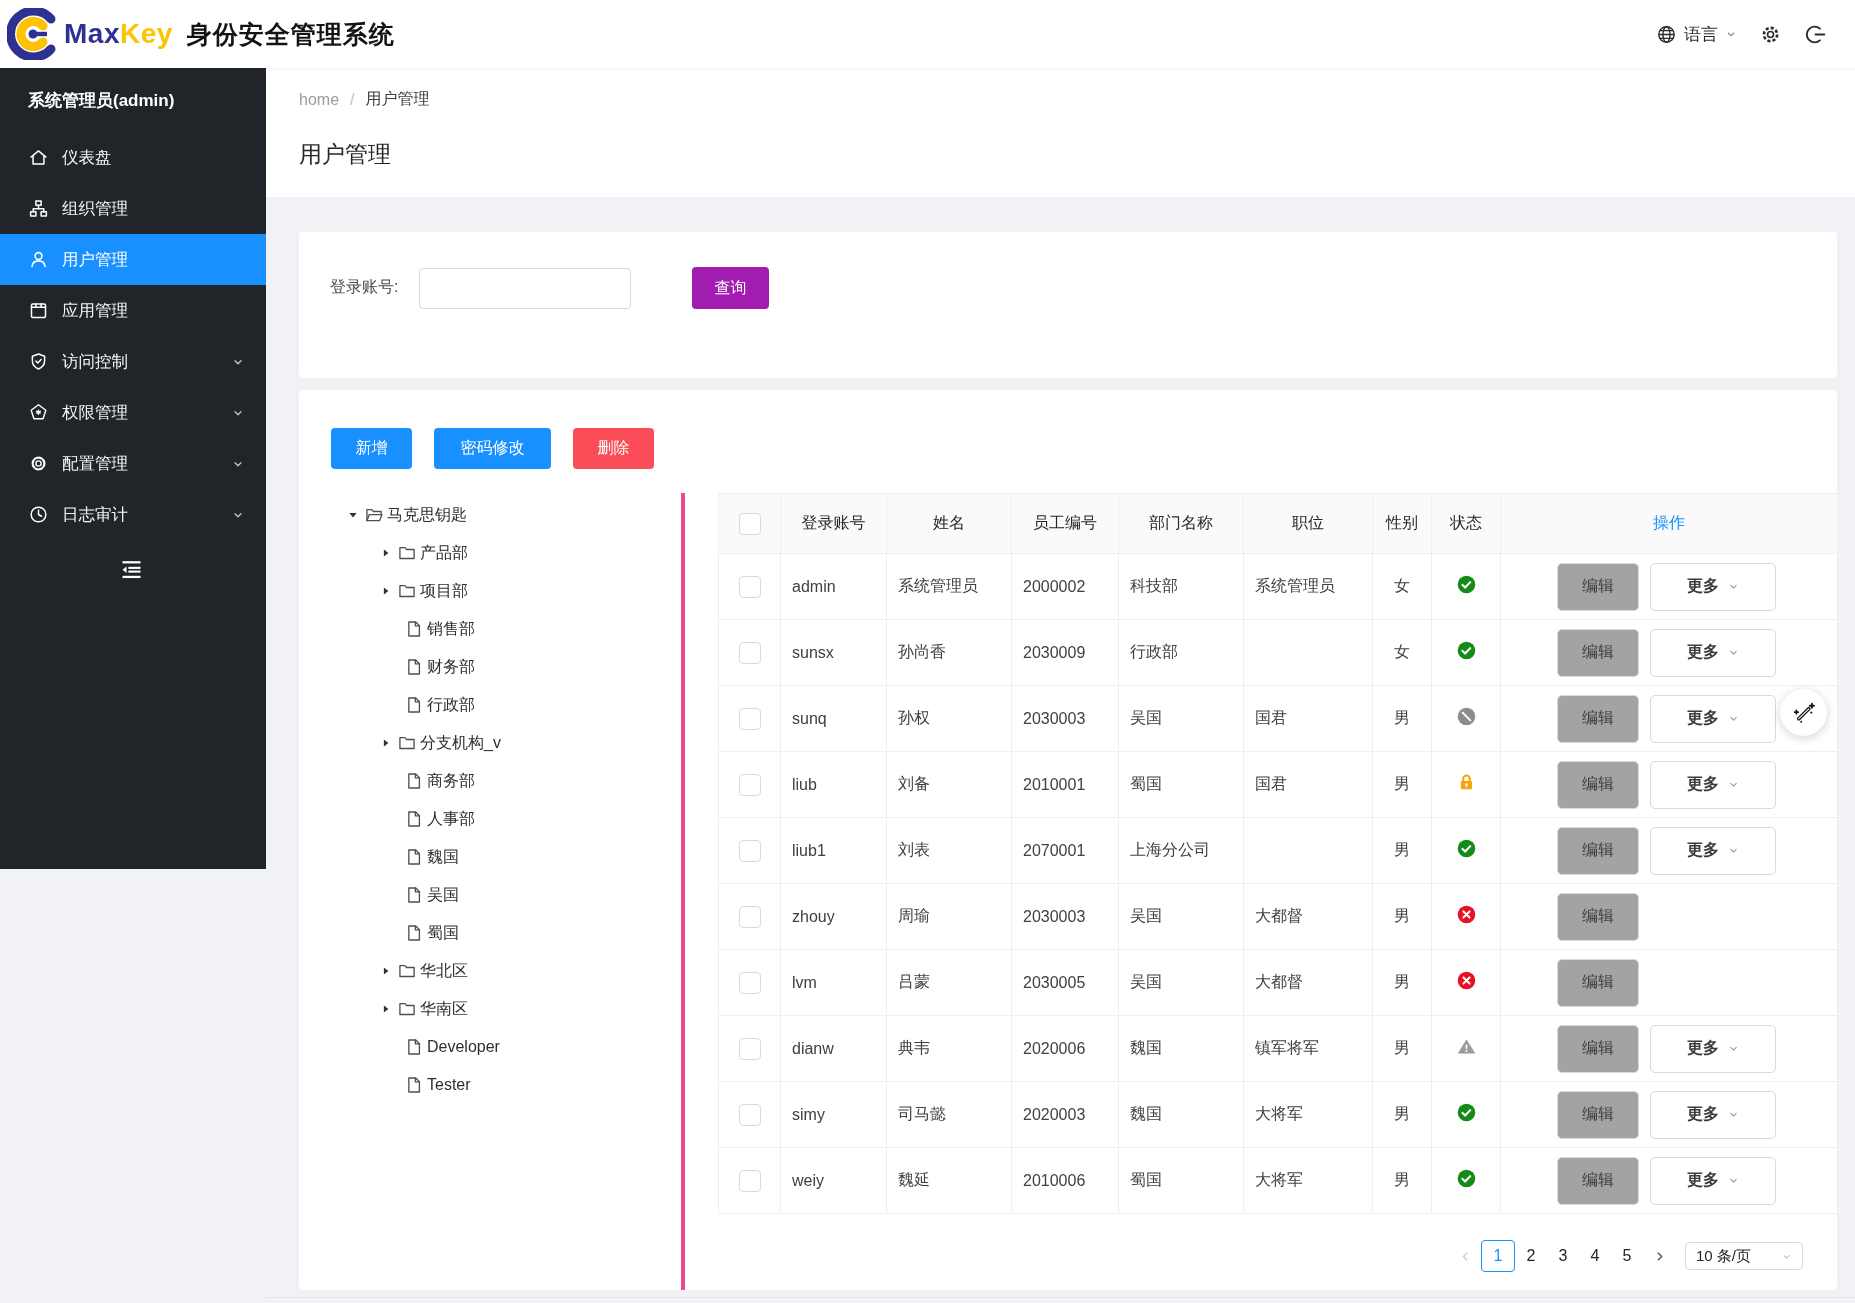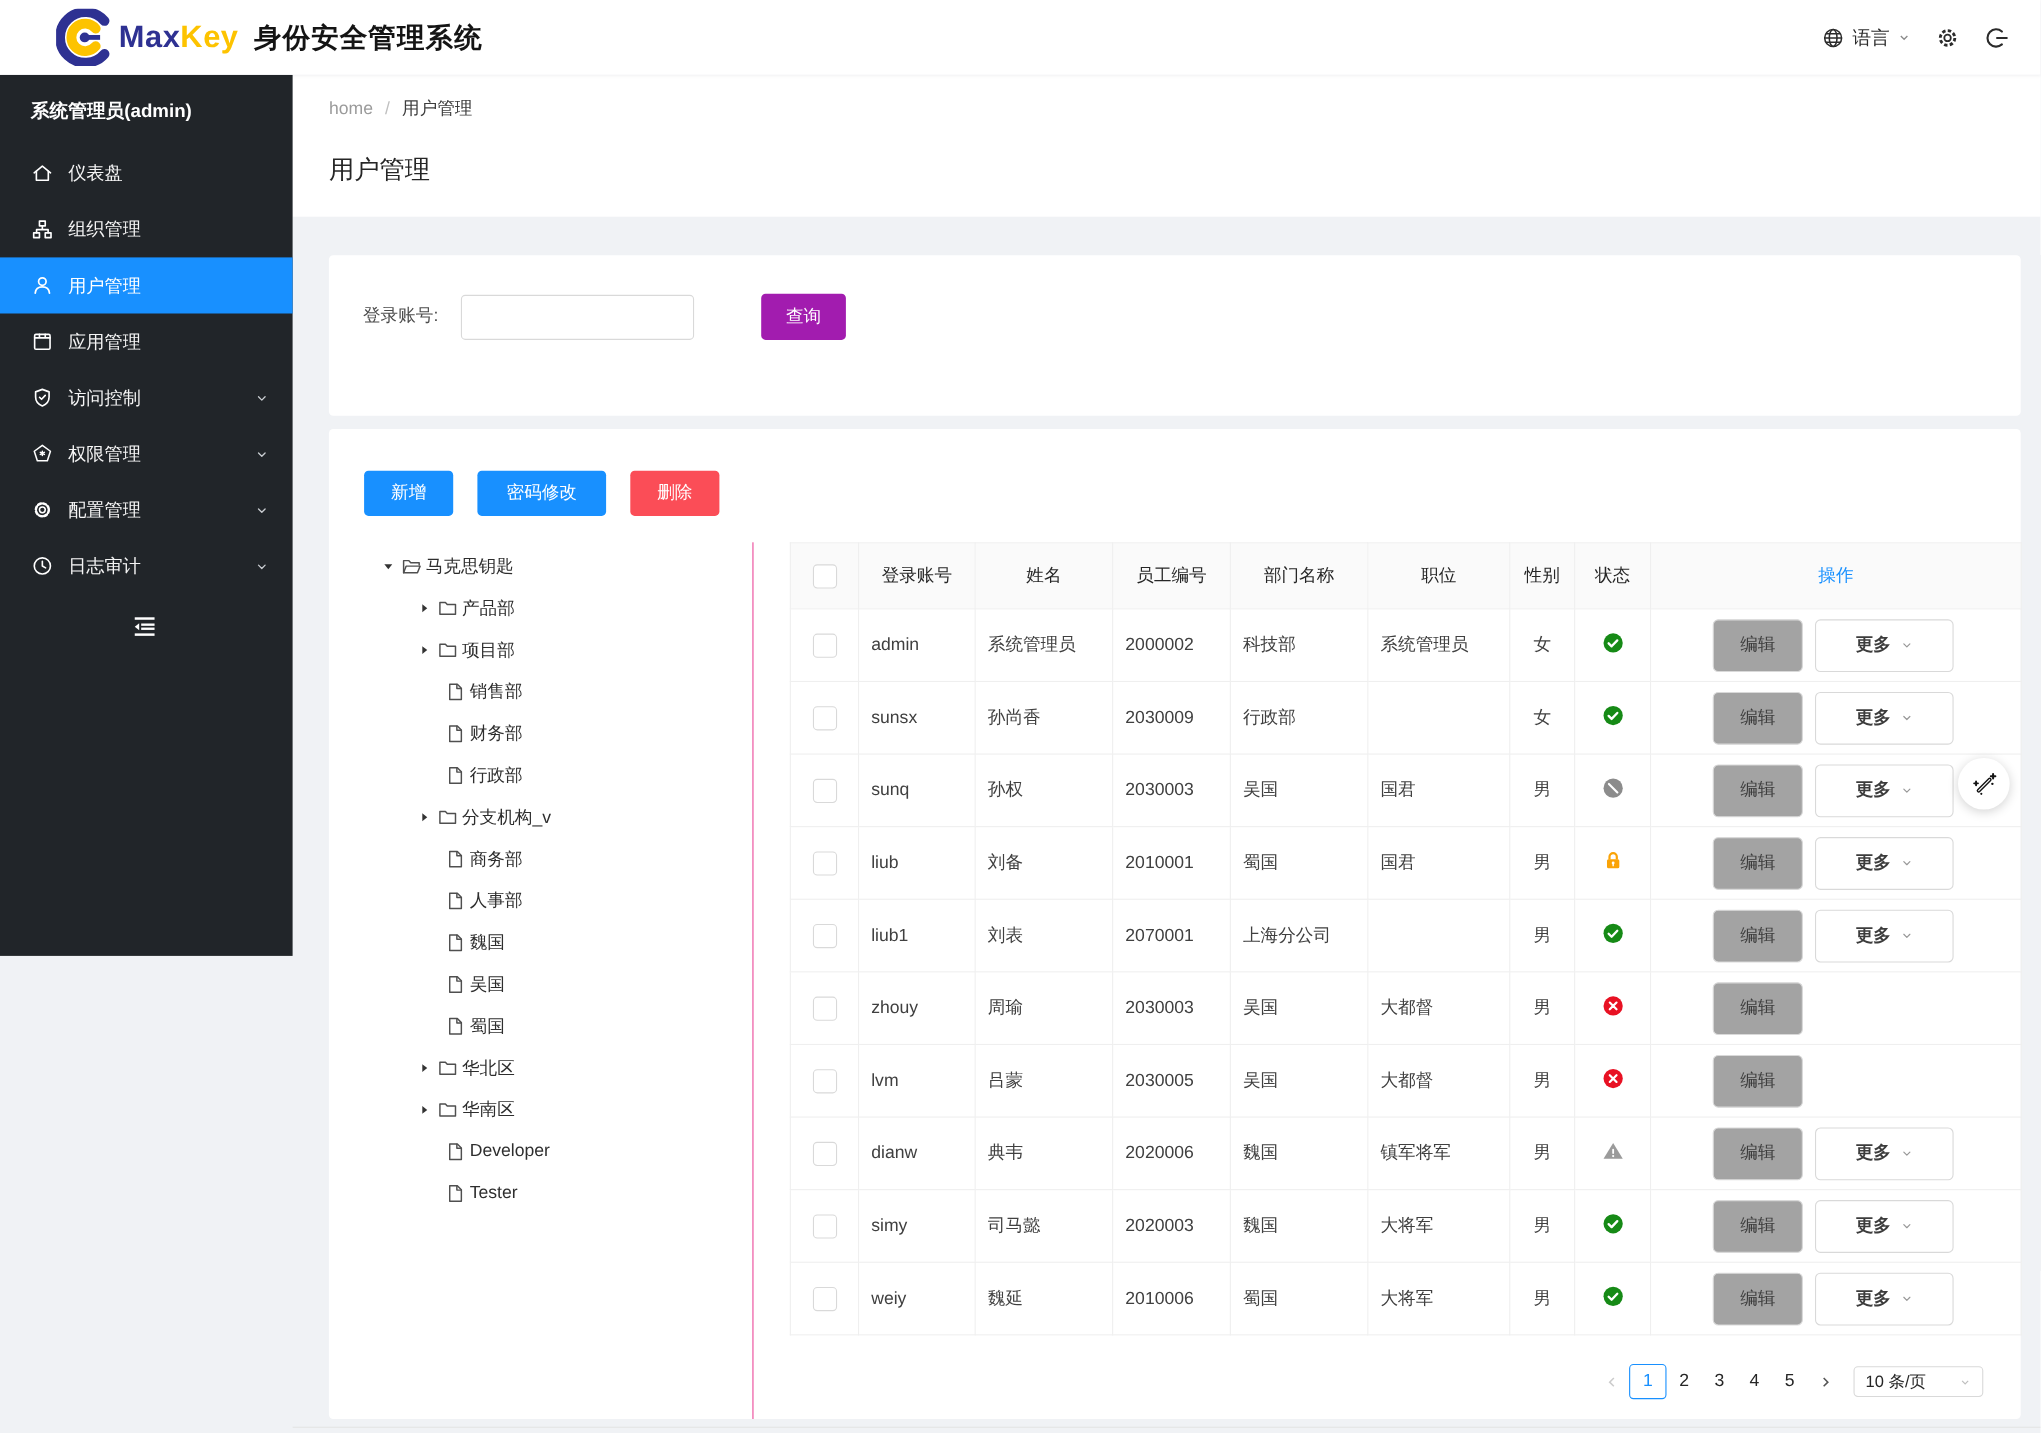--- a/index.html
+++ b/index.html
@@ -6,21 +6,21 @@
   html,body { width:1855px; height:1303px; }
   body {
     position:relative; background:#f0f2f5; overflow:hidden;
     font-family:"Liberation Sans","DejaVu Sans",sans-serif; color:#262626;
   }
   svg { display:block; }
 
   
   .app-header { position:absolute; left:0; top:0; width:1855px; height:68px; background:#fff;
     display:flex; align-items:center; z-index:20; box-shadow:0 1px 3px rgba(0,21,41,.06); }
-  .brand { display:flex; align-items:center; padding-left:7px;margin-left:44px; }
+  .brand { display:flex; align-items:center; padding-left:7px; }
   .logo-svg { width:52px; height:52px; }
   .brand-text { font-size:28px; font-weight:bold; margin-left:5px; letter-spacing:.5px; }
   .brand-max { color:#2e3192; }
   .brand-key { color:#fdc300; }
   .app-title { font-size:25px; font-weight:bold; color:#141414; margin-left:14px; letter-spacing:1px; }
   .header-right { margin-left:auto; display:flex; align-items:center; gap:22px; padding-right:28px; color:#2b2b2b; }
   .lang { display:flex; align-items:center; gap:7px; font-size:17px; cursor:pointer; }
   .icon-20 svg { width:21px; height:21px; stroke:#2b2b2b; }
   .icon-22 svg { width:23px; height:23px; stroke:#2b2b2b; }
   .chev-sm svg { width:12px; height:12px; stroke:#8c8c8c; }
@@ -56,21 +56,21 @@
     display:inline-flex; align-items:center; justify-content:center; }
   .btn-query { position:absolute; left:393px; top:35px; width:77px; height:42px; background:#a21caf; }
 
   .main-card { position:absolute; left:299px; top:390px; width:1538px; height:900px; background:#fff; border-radius:4px; }
   .toolbar { position:absolute; left:32px; top:38px; display:flex; gap:22px; }
   .btn-add { width:81px; height:41px; background:#1890ff; }
   .btn-pwd { width:117px; height:41px; background:#1890ff; }
   .btn-del { width:81px; height:41px; background:#fb4d57; }
 
   .panel-body { position:absolute; left:0; top:103px; right:0; bottom:0; display:flex; }
-  .tree-col { width:386px; flex:0 0 386px; border-right:1px solid #ec4899; padding-top:3px; }
+  .tree-col { width:386px; flex:0 0 386px; border-right:4px solid #ec4899; padding-top:3px; }
   .tree-row { height:38px; display:flex; align-items:center; font-size:16px; color:#2e2e2e; cursor:pointer; }
   .tree-row.lv0 { padding-left:43px; }
   .tree-row.lv1 { padding-left:76px; }
   .caret-box { width:22px; height:22px; display:flex; align-items:center; justify-content:center; flex:0 0 22px; }
   .caret-box svg { width:12px; height:12px; }
   .tree-icon { width:20px; height:20px; flex:0 0 20px; }
   .tree-icon svg { width:20px; height:20px; }
   .tree-icon.leaf { margin-left:7px; }
   .tree-label { margin-left:3px; white-space:nowrap; }
 

